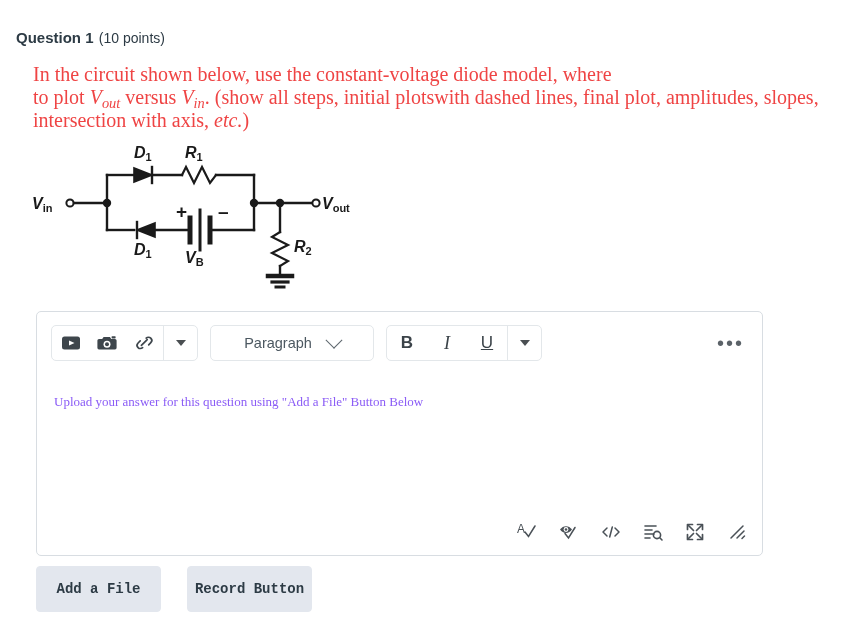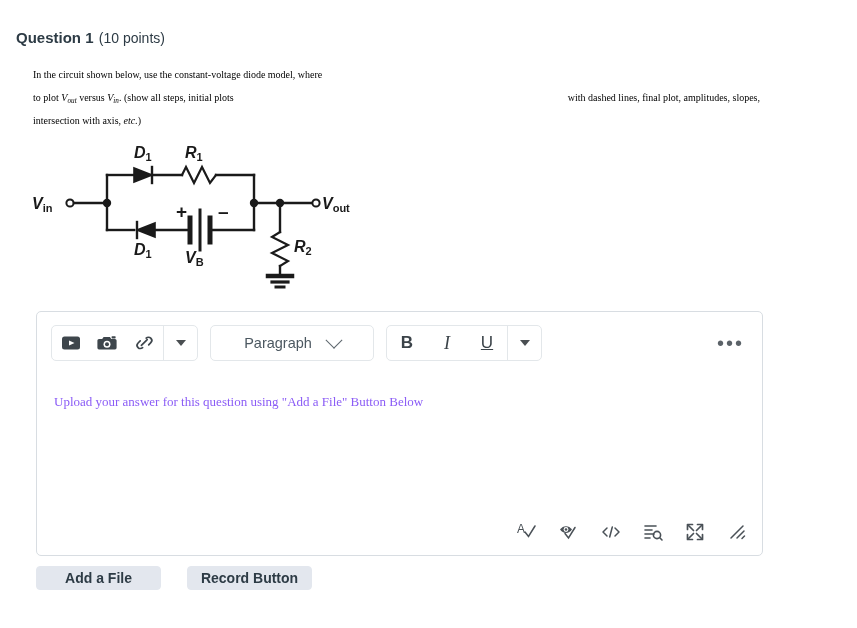--- a/index.html
+++ b/index.html
@@ -34,24 +34,24 @@
     font-size: 14px;
   }
 
   
   .q-body {
     position: absolute;
     left: 33px;
     top: 63px;
     width: 727px;
     font-family: "Liberation Serif", serif;
-    font-size: 10px;
+    font-size: 20px;
     line-height: 23px;
     text-align: justify;
-    color: #000000;
+    color: #ef4444;
   }
   .q-body .ln {
     display: block;
     white-space: nowrap;
   }
   .q-line1, .q-line2 {
     display: flex;
     justify-content: space-between;
     white-space: nowrap;
   }
@@ -213,27 +213,27 @@
     position: absolute;
     left: 36px;
     top: 566px;
     display: flex;
     gap: 26px;
   }
   .act-btn {
     background: #e3e7ee;
     border: 1px solid #e3e7ee;
     border-radius: 4px;
-    height: 24px;
+    height: 46px;
     min-width: 125px;
     padding: 0 4px;
     font-size: 14px;
     font-weight: bold;
     color: #2d3b45;
-    font-family: Liberation Sans, sans-serif;
+    font-family: Liberation Mono, monospace;
     cursor: pointer;
     display: flex;
     align-items: center;
     justify-content: center;
   }
 </style>
 </head>
 <body>
 
 <div class="q-header">

